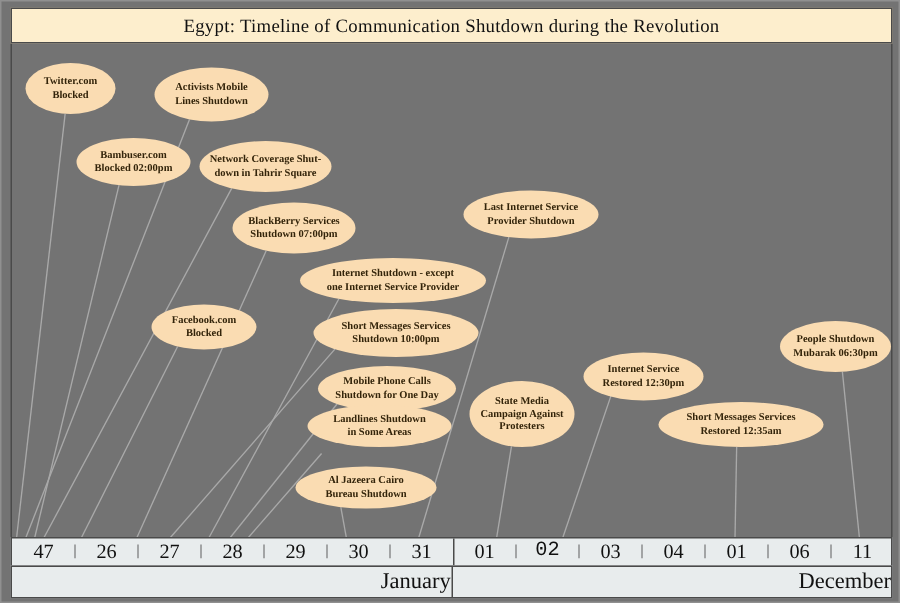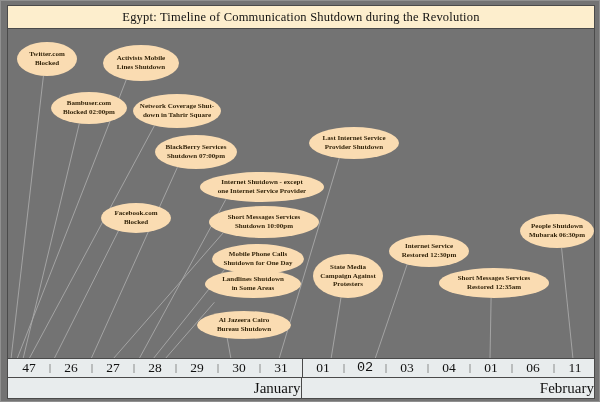--- a/index.html
+++ b/index.html
@@ -163,16 +163,16 @@
       <div class="date-cell" style="left: 504px; width: 42px;">06</div>
       <div class="date-sep" style="left: 543px;">|</div>
       <div class="date-cell" style="left: 546px; width: 42px;">11</div>
     </div>
 
   <div class="months-row">
     <div class="month-cell">
       <span>January</span>
     </div>
     <div class="month-cell second">
-      <span>February</span>
+      <span>December</span>
     </div>
   </div>
 </div>
 
 </body></html>

